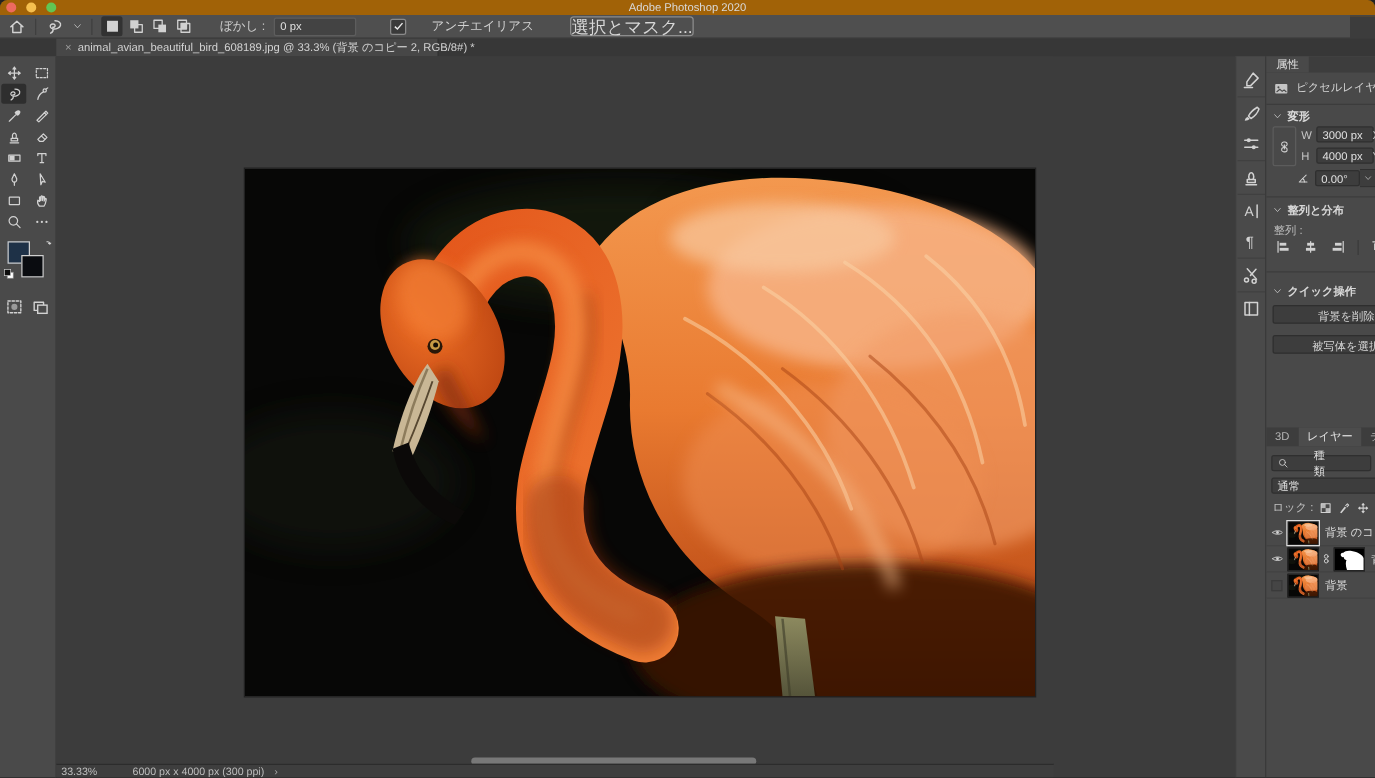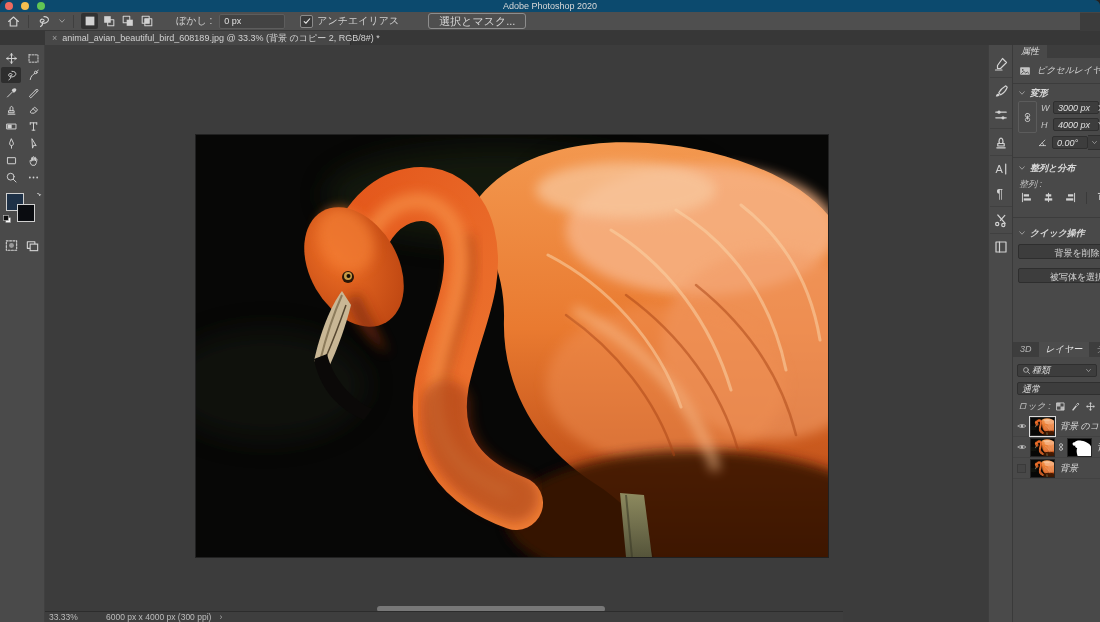--- a/index.html
+++ b/index.html
@@ -3,21 +3,21 @@
 <meta charset="utf-8">
 <style>
   html,body{margin:0;padding:0;background:#222;}
   #app{position:relative;width:1100px;height:622px;background:#3c3c3c;overflow:hidden;
        font-family:"Liberation Sans",sans-serif;color:#d4d4d4;border-radius:6px 6px 0 0;
        -webkit-font-smoothing:antialiased;}
   .icon{display:inline-flex;align-items:center;justify-content:center;flex:none;}
   .icon svg{width:100%;height:100%;display:block;}
 
   
-  #titlebar{position:absolute;left:0;top:0;width:1100px;height:12px;background:#0c4a6e;
+  #titlebar{position:absolute;left:0;top:0;width:1100px;height:12px;background:#a16207;
             border-bottom:1px solid #464646;}
   #titlebar .title{position:absolute;left:0;right:0;top:0;height:12px;line-height:12px;
             text-align:center;font-size:9px;color:#d9d9d9;}
   .light{position:absolute;top:2px;width:8px;height:8px;border-radius:50%;}
   #light-close{left:5px;background:#ee6a5f;}
   #light-min{left:21px;background:#f5bf4f;}
   #light-max{left:37px;background:#61c554;}
 
   
   #optionsbar{position:absolute;left:0;top:12px;width:1080px;height:19px;background:#4f4f4f;
@@ -26,21 +26,21 @@
   .vsep{width:1px;height:13px;background:#3f3f3f;flex:none;}
   .opt-icon{width:15px;height:15px;}
   .mode-btn{width:17px;height:16px;border-radius:2px;display:flex;align-items:center;justify-content:center;}
   .mode-btn.active{background:#323232;}
   #feather-input{width:56px;height:13px;background:#434343;border:1px solid #5d5d5d;border-radius:2px;
                  color:#e0e0e0;font-size:9px;padding:0 4px;font-family:inherit;}
   #antialias-box{width:11px;height:11px;background:#3a3a3a;border:1px solid #8a8a8a;border-radius:2px;
                  display:flex;align-items:center;justify-content:center;}
   #antialias-box .icon{width:10px;height:10px;}
   #select-mask-btn{border:1px solid #8d8d8d;border-radius:3px;background:transparent;color:#d8d8d8;
-                 font-size:11px;padding:1px 10px;font-family:inherit;line-height:12px;}
+                 font-size:14px;padding:1px 0;font-family:inherit;line-height:12px;}
 
   
   #tabbar{position:absolute;left:0;top:31px;width:1100px;height:14px;background:#373737;}
   #doc-tab{position:absolute;left:45px;top:0;height:14px;width:306px;background:#474747;
            border-right:1px solid #2e2e2e;display:flex;align-items:center;gap:5px;padding:0 7px;
            box-sizing:border-box;}
   #doc-tab .close{font-size:9px;color:#9f9f9f;line-height:10px;}
   #doc-tab .tab-title{font-size:9px;color:#d2d2d2;white-space:nowrap;}
 
   
@@ -74,21 +74,21 @@
   #dock{position:absolute;left:988px;top:45px;width:24px;height:577px;background:#4a4a4a;
         border-left:1px solid #3e3e3e;box-sizing:border-box;display:flex;flex-direction:column;
         align-items:center;padding-top:6px;}
   .dock-group{display:flex;flex-direction:column;align-items:center;gap:8px;padding:5px 0;}
   .dock-divider{width:22px;height:1px;background:#404040;}
   .dock-btn{width:16px;height:16px;}
 
   
   #panel{position:absolute;left:1012px;top:45px;width:88px;height:577px;background:#494949;
          border-left:1px solid #3a3a3a;box-sizing:border-box;overflow:hidden;font-size:9px;}
-  .panel-abs{position:absolute;left:0;width:130px;font-style:italic;}
+  .panel-abs{position:absolute;left:0;width:130px;}
   #props-tabstrip{top:0;height:13px;background:#3d3d3d;width:88px;}
   #props-tab{position:absolute;left:0;top:0;height:13px;line-height:13px;padding:0 8px;background:#494949;
              color:#e0e0e0;font-size:9px;}
   #pixel-layer-row{top:17px;height:17px;display:flex;align-items:center;gap:5px;padding-left:5px;}
   #pixel-layer-row .icon{width:14px;height:12px;}
   .divider{position:absolute;left:0;width:88px;height:1px;background:#3c3c3c;}
   .sec-header{display:flex;align-items:center;gap:4px;padding-left:5px;color:#d8d8d8;font-weight:bold;}
   .sec-header .icon{width:8px;height:8px;}
   #transform-header{top:42px;height:12px;}
   #link-box{position:absolute;left:5px;top:56px;width:17px;height:30px;border:1px solid #5c5c5c;
@@ -113,21 +113,21 @@
   .align-sep{width:1px;height:12px;background:#3a3a3a;}
   #quick-header{top:182px;height:12px;}
   .quick-btn{position:absolute;left:5px;width:118px;height:15px;background:#3d3d3d;border:1px solid #2e2e2e;
              border-radius:2px;color:#d6d6d6;font-size:9px;text-align:center;line-height:15px;}
   #quick-btn-1{top:199px;} #quick-btn-2{top:223px;}
 
   #layers-tabstrip{top:297px;height:15px;background:#3d3d3d;width:88px;display:flex;text-align:center;}
   .layer-tab{height:15px;line-height:15px;padding:0 7px;color:#b5b5b5;white-space:nowrap;flex:none;}
   .layer-tab.active{background:#4c4c4c;color:#e2e2e2;}
   #filter-row{top:319px;padding:0 4px;}
-  #filter-field{display:flex;align-items:center;gap:1px;width:80px;}
+  #filter-field{display:flex;align-items:center;gap:20px;width:80px;}
   #filter-field .icon{width:9px;height:9px;}
   #filter-field .spacer{flex:1;}
   #blend-row{top:337px;padding:0 4px;}
   #blend-field{width:100px;}
   #lock-row{top:355px;height:12px;display:flex;align-items:center;gap:4px;padding-left:5px;color:#c0c0c0;}
   #lock-row .icon{width:11px;height:11px;}
   #layer-list{top:371px;width:88px;}
   .layer-row{display:flex;align-items:center;height:20px;border-bottom:1px solid #424242;width:130px;}
   .eye-cell{width:17px;display:flex;align-items:center;justify-content:center;flex:none;}
   .eye-cell .icon{width:12px;height:9px;}
@@ -274,21 +274,21 @@
             <svg viewBox="0 0 16 16" aria-hidden="true">
               <rect x="2.5" y="2.5" width="8" height="8" stroke="#d2d2d2" fill="none" stroke-width="1.2" stroke-linecap="round" stroke-linejoin="round"></rect>
               <rect x="5.5" y="5.5" width="8" height="8" stroke="#d2d2d2" fill="none" stroke-width="1.2" stroke-linecap="round" stroke-linejoin="round"></rect>
               <rect x="5.5" y="5.5" width="5" height="5" fill="#d2d2d2"></rect>
             </svg>
           </span>
         </span>
       </span>
     <span style="margin-left:14px">ぼかし :</span>
     <input id="feather-input" readonly="" value="0 px" style="">
-    <span style="display:flex;align-items:center;gap:4px;margin-left:8px">
+    <span style="display:flex;align-items:center;gap:20px;margin-left:20px">
       <span id="antialias-box">
         <span class="icon">
             <svg viewBox="0 0 16 16" aria-hidden="true">
               <path d="M3 8.5 L6.3 11.5 L12.8 4" stroke="#eaeaea" stroke-width="1.8" fill="none"></path>
             </svg>
           </span>
       </span>
       <span>アンチエイリアス</span>
     </span>
     <button id="select-mask-btn" style="margin-left:22px">選択とマスク...</button>

